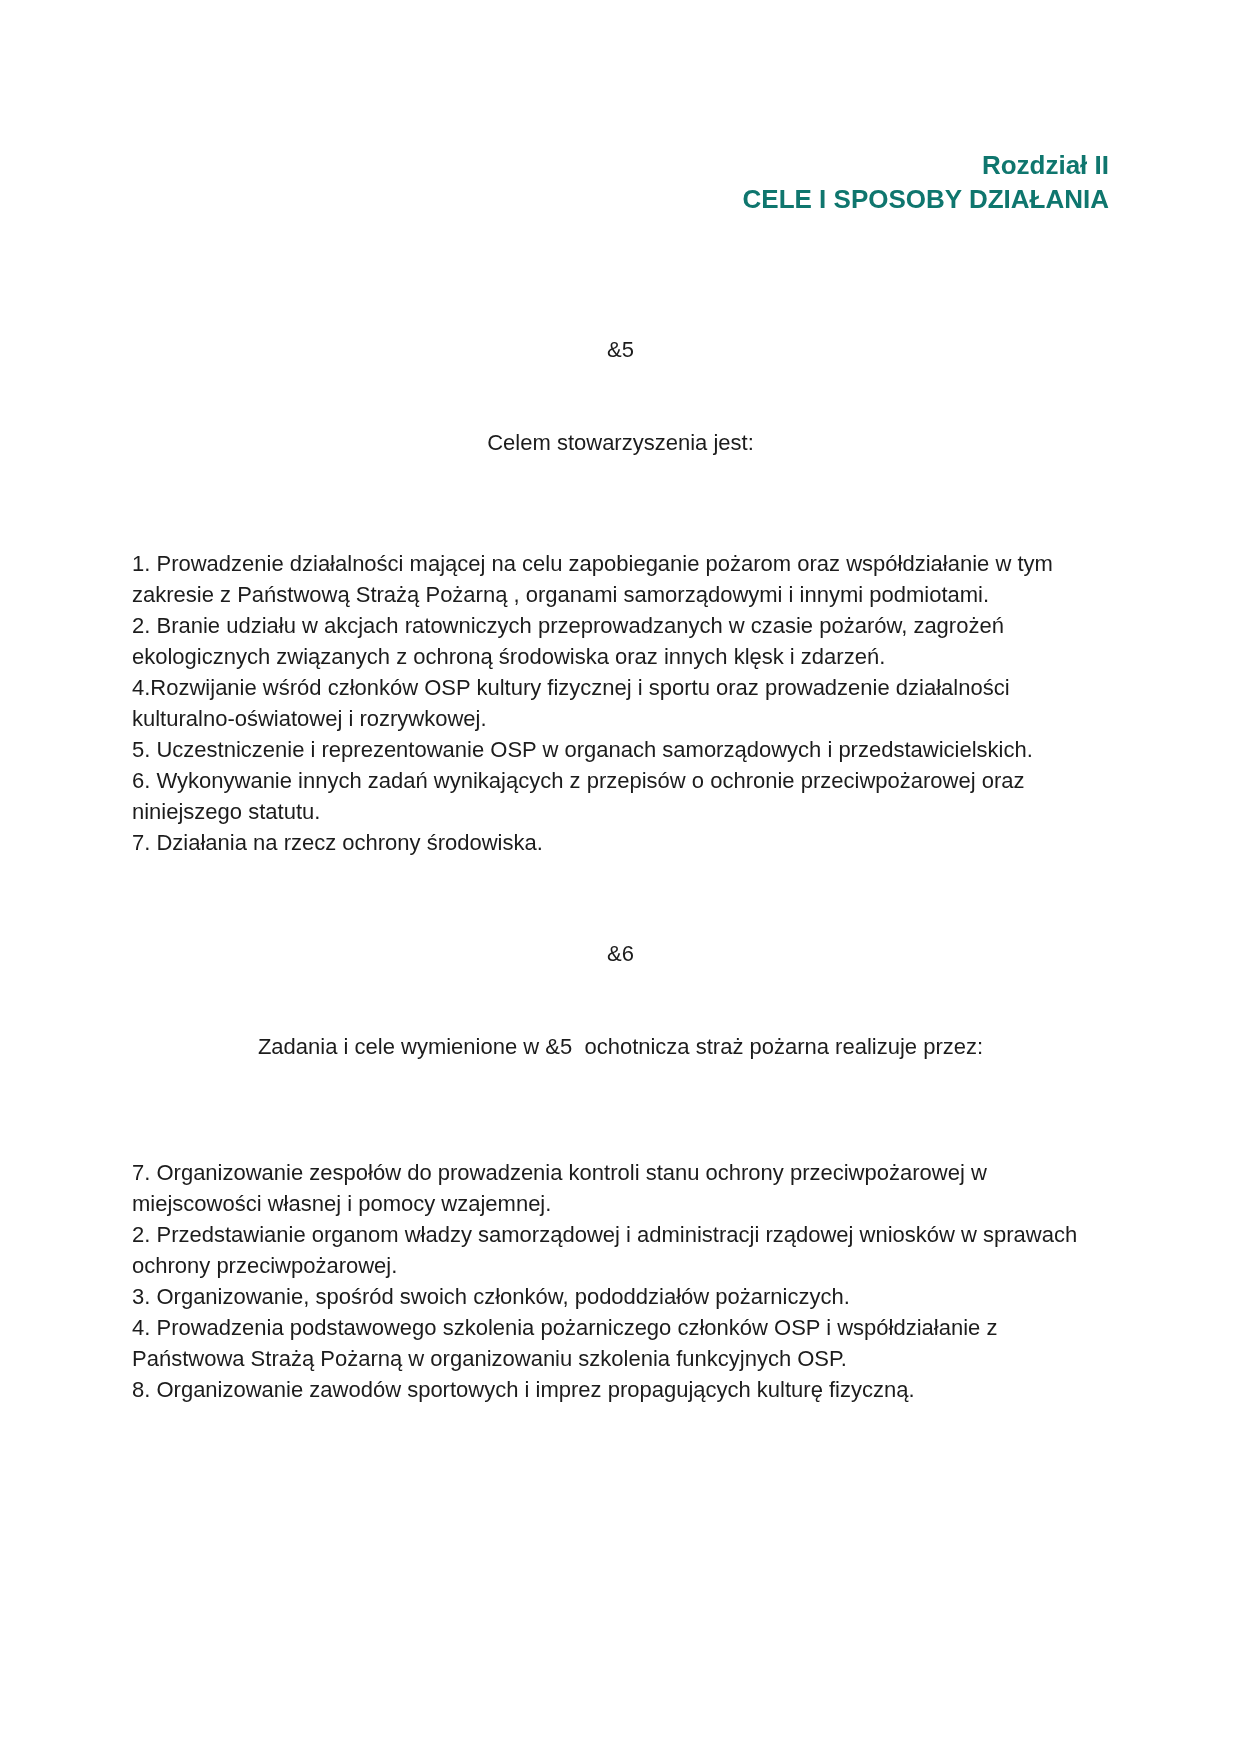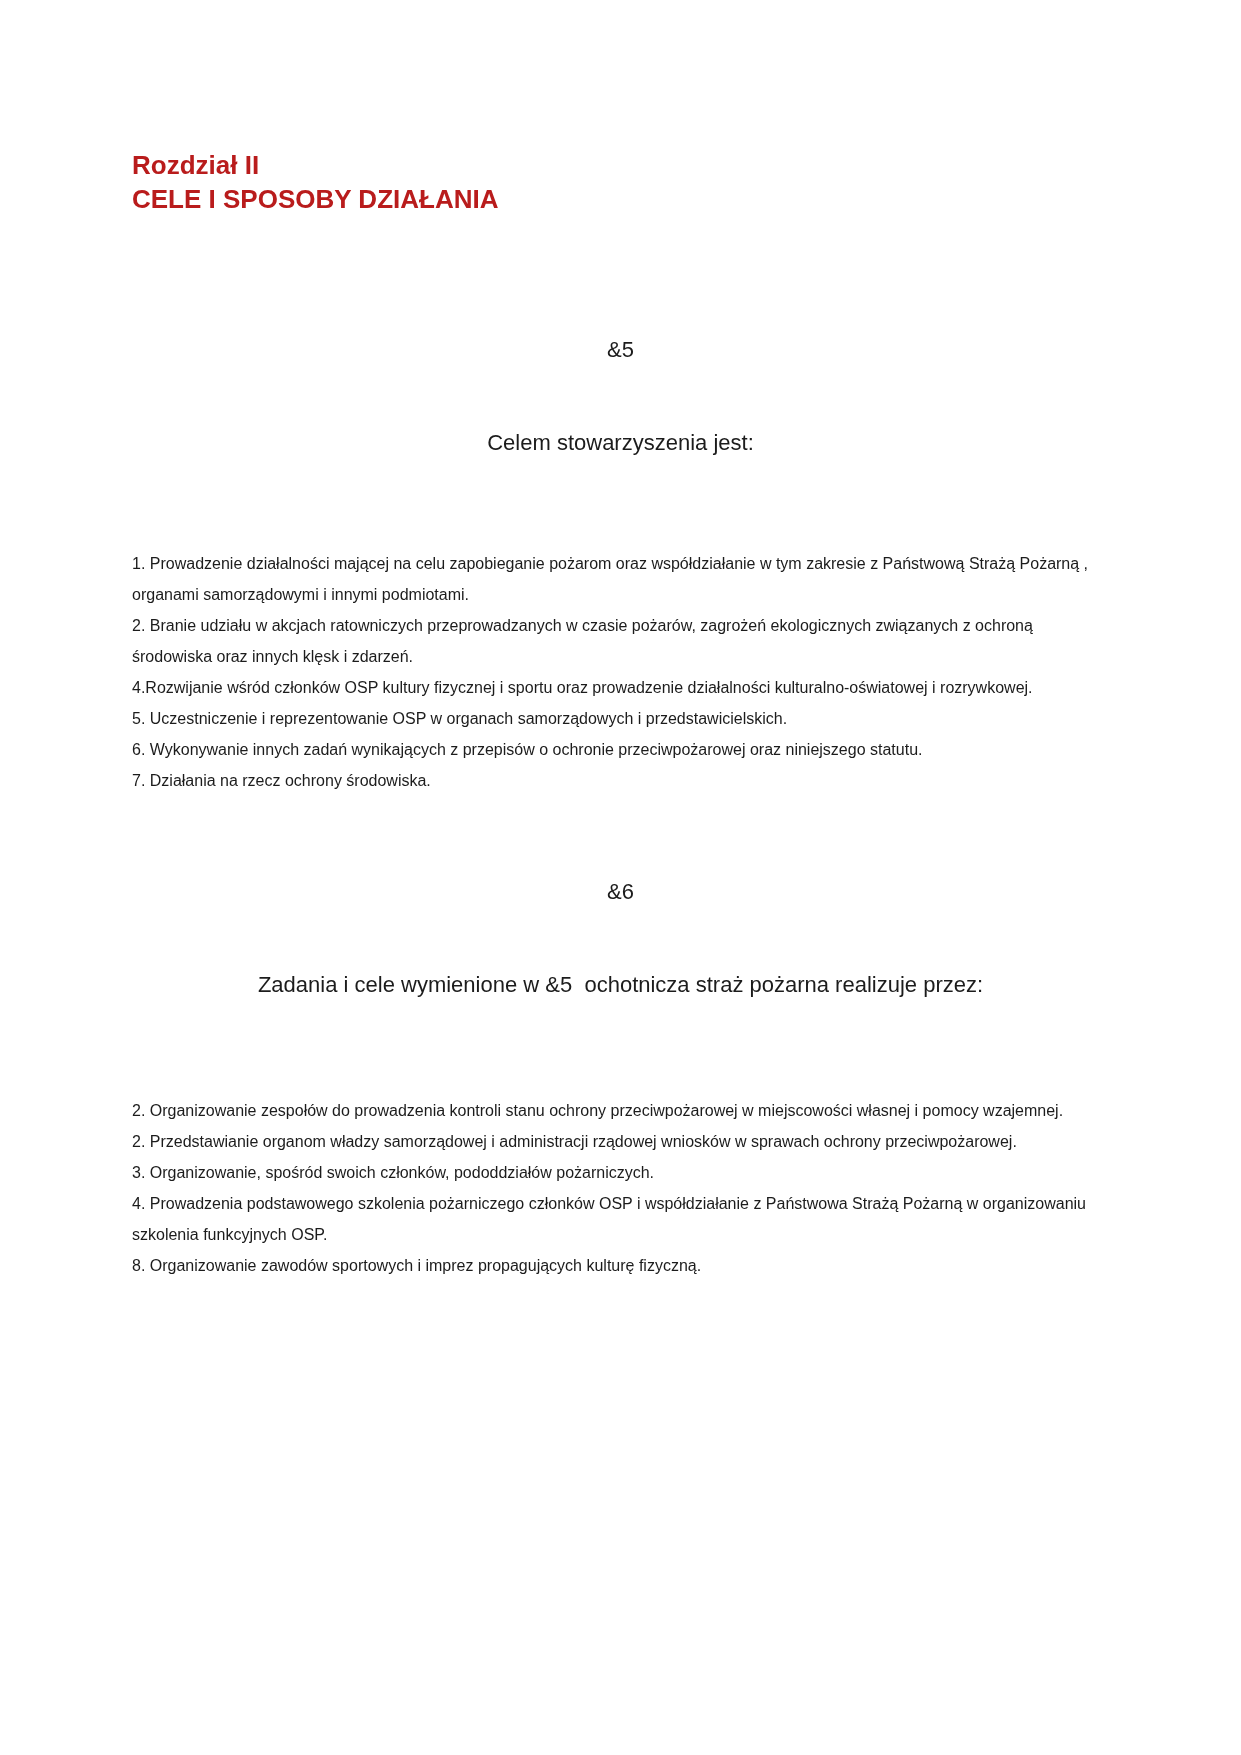--- a/index.html
+++ b/index.html
@@ -14,43 +14,43 @@
     background: #ffffff;
     overflow: hidden;
     font-family: "Liberation Sans", sans-serif;
     box-sizing: border-box;
   }
   .doc {
     padding: 148px 132px 0 132px;
     color: #1c1c1c;
   }
   .doc-title {
-    text-align: left;
-    color: #b91c1c;
+    text-align: right;
+    color: #0f766e;
     font-weight: bold;
     font-size: 26px;
     line-height: 34px;
   }
   .doc-title div {
     margin: 0;
   }
   .section-head {
     text-align: center;
     font-size: 22px;
     line-height: 31px;
     white-space: pre-wrap;
   }
   .section-head-5 {
     margin-top: 56px;
   }
   .section-head-6 {
     margin-top: 18px;
   }
   .statute-list {
-    font-size: 16px;
+    font-size: 22px;
     line-height: 31px;
     text-align: left;
   }
   .statute-list-1 {
     margin-top: 28px;
   }
   .statute-list-2 {
     margin-top: 33px;
   }
   .statute-list p {
@@ -82,21 +82,21 @@
       <p>6. Wykonywanie innych zadań wynikających z przepisów o ochronie przeciwpożarowej oraz niniejszego statutu.</p>
       <p>7. Działania na rzecz ochrony środowiska.</p>
     </div>
 
     <div class="section-head section-head-6">
       <div>&amp;6</div>
       <div>Zadania i cele wymienione w &amp;5  ochotnicza straż pożarna realizuje przez:</div>
     </div>
 
     <div class="statute-list statute-list-2">
-      <p>2. Organizowanie zespołów do prowadzenia kontroli stanu ochrony przeciwpożarowej w miejscowości własnej i pomocy wzajemnej.</p>
+      <p>7. Organizowanie zespołów do prowadzenia kontroli stanu ochrony przeciwpożarowej w miejscowości własnej i pomocy wzajemnej.</p>
       <p>2. Przedstawianie organom władzy samorządowej i administracji rządowej wniosków w sprawach ochrony przeciwpożarowej.</p>
       <p>3. Organizowanie, spośród swoich członków, pododdziałów pożarniczych.</p>
       <p>4. Prowadzenia podstawowego szkolenia pożarniczego członków OSP i współdziałanie z Państwowa Strażą Pożarną w organizowaniu szkolenia funkcyjnych OSP.</p>
       <p>8. Organizowanie zawodów sportowych i imprez propagujących kulturę fizyczną.</p>
     </div>
 
   </div>
 </div>
 
 </body></html>

